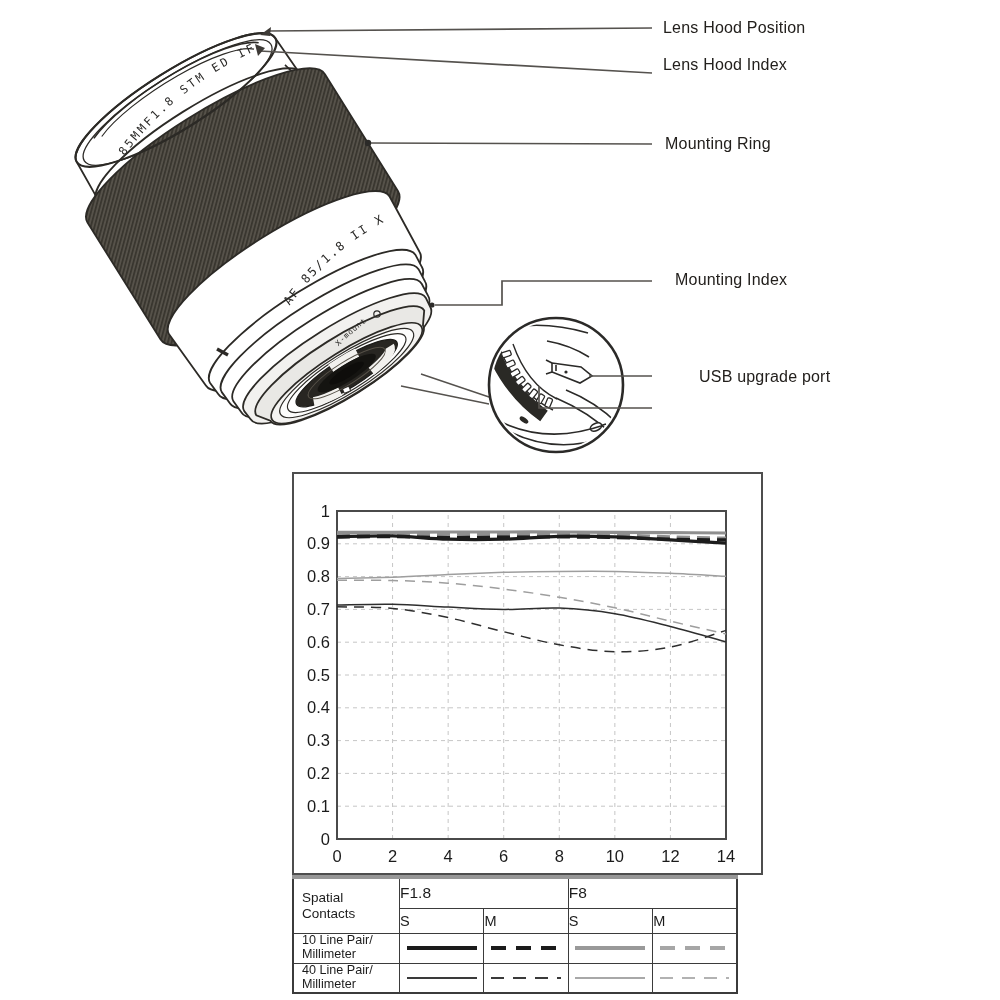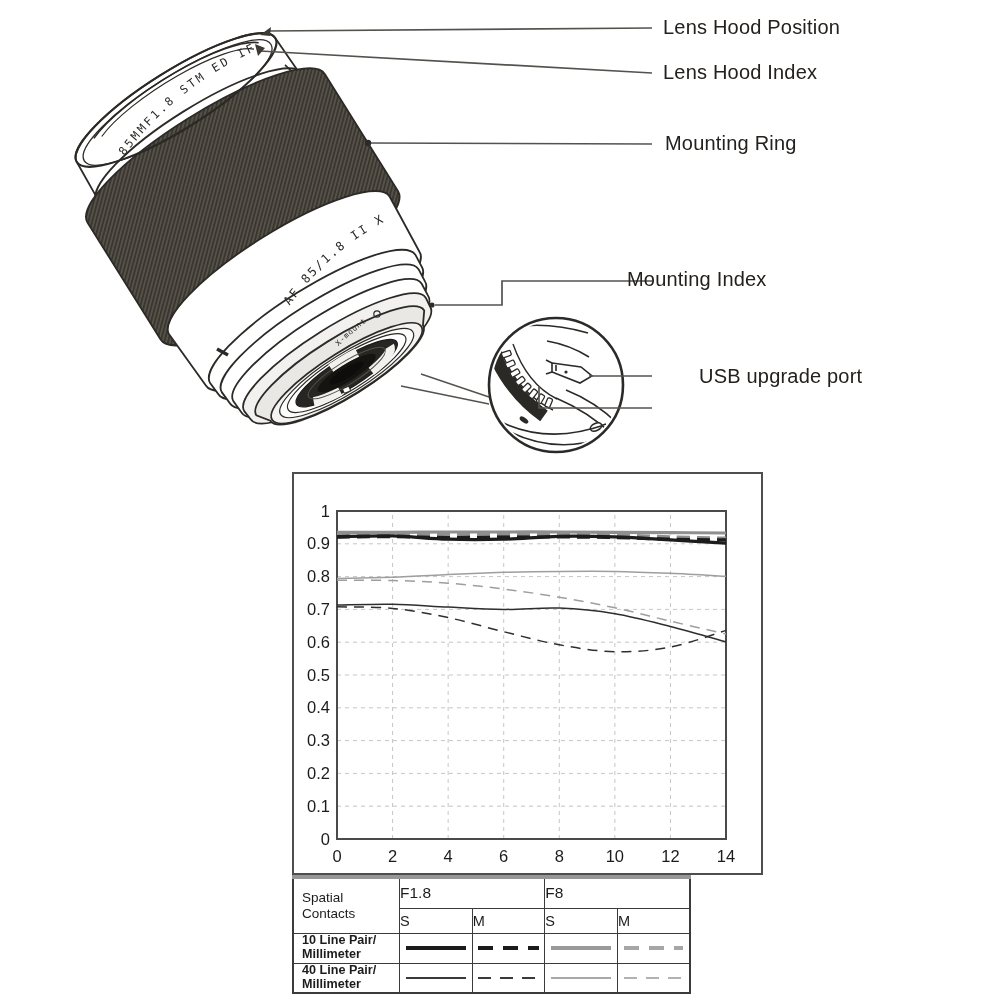--- a/index.html
+++ b/index.html
@@ -1,37 +1,37 @@
 <!DOCTYPE html>
 <html><head>
 <meta charset="utf-8">
 <style>
   html,body{margin:0;padding:0;background:#fff;}
   .canvas{position:relative;width:1000px;height:1000px;background:#fff;overflow:hidden;
           font-family:"Liberation Sans",sans-serif;}
   .abs{position:absolute;}
   #diagram-svg{left:0;top:0;width:1000px;height:470px;}
-  .label{position:absolute;font-size:20px;color:#23201d;letter-spacing:.2px;white-space:nowrap;line-height:27px;}
+  .label{position:absolute;font-size:16px;color:#23201d;letter-spacing:.2px;white-space:nowrap;line-height:27px;}
   #lbl-hood-pos{left:663px;top:14px;}
-  #lbl-hood-idx{left:663px;top:59px;}
+  #lbl-hood-idx{left:663px;top:51px;}
   #lbl-focus{left:665px;top:130px;}
-  #lbl-mount{left:627px;top:266px;text-align:right;}
+  #lbl-mount{left:675px;top:266px;text-align:right;}
   #lbl-usb{left:665px;top:363px;margin-left:34px;}
   #lbl-contacts{left:665px;top:401px;}
   #chart-box{position:absolute;left:292px;top:472px;width:471px;height:403px;
              border:2px solid #4e4e4e;box-sizing:border-box;background:#fff;}
   #chart-svg{display:block;width:467px;height:399px;}
-  #legend-table{position:absolute;left:292px;top:875px;width:399px;border-collapse:collapse;
+  #legend-table{position:absolute;left:292px;top:875px;width:446px;border-collapse:collapse;
                 table-layout:fixed;background:#fff;border:2px solid #3b3b3b;border-top:4px solid #979797;}
   #legend-table td{border:1.6px solid #3b3b3b;text-align:left;color:#1c1c1c;padding:0;overflow:hidden;}
   .row-h1{height:31px;} .row-h2{height:25px;} .row-d{height:30px;}
   .cell-spatial{font-size:13.5px;text-align:left !important;padding-left:8px !important;line-height:1.18;}
   .cell-group{font-size:15.5px;}
   .cell-sub{font-size:14.5px;}
-  .cell-rowlabel{font-size:12.6px;font-weight:bold;line-height:1.1;text-align:left;padding-left:8px !important;}
+  .cell-rowlabel{font-size:12.6px;font-weight:normal;line-height:1.1;text-align:left;padding-left:8px !important;}
   .sample-wrap{display:flex;align-items:center;justify-content:center;height:100%;}
   .line-sample{width:84%;}
 </style>
 </head>
 <body>
 
 <div class="canvas">
 
   <svg id="diagram-svg" class="abs" viewBox="0 0 1000 470" xmlns="http://www.w3.org/2000/svg">
     <defs>

